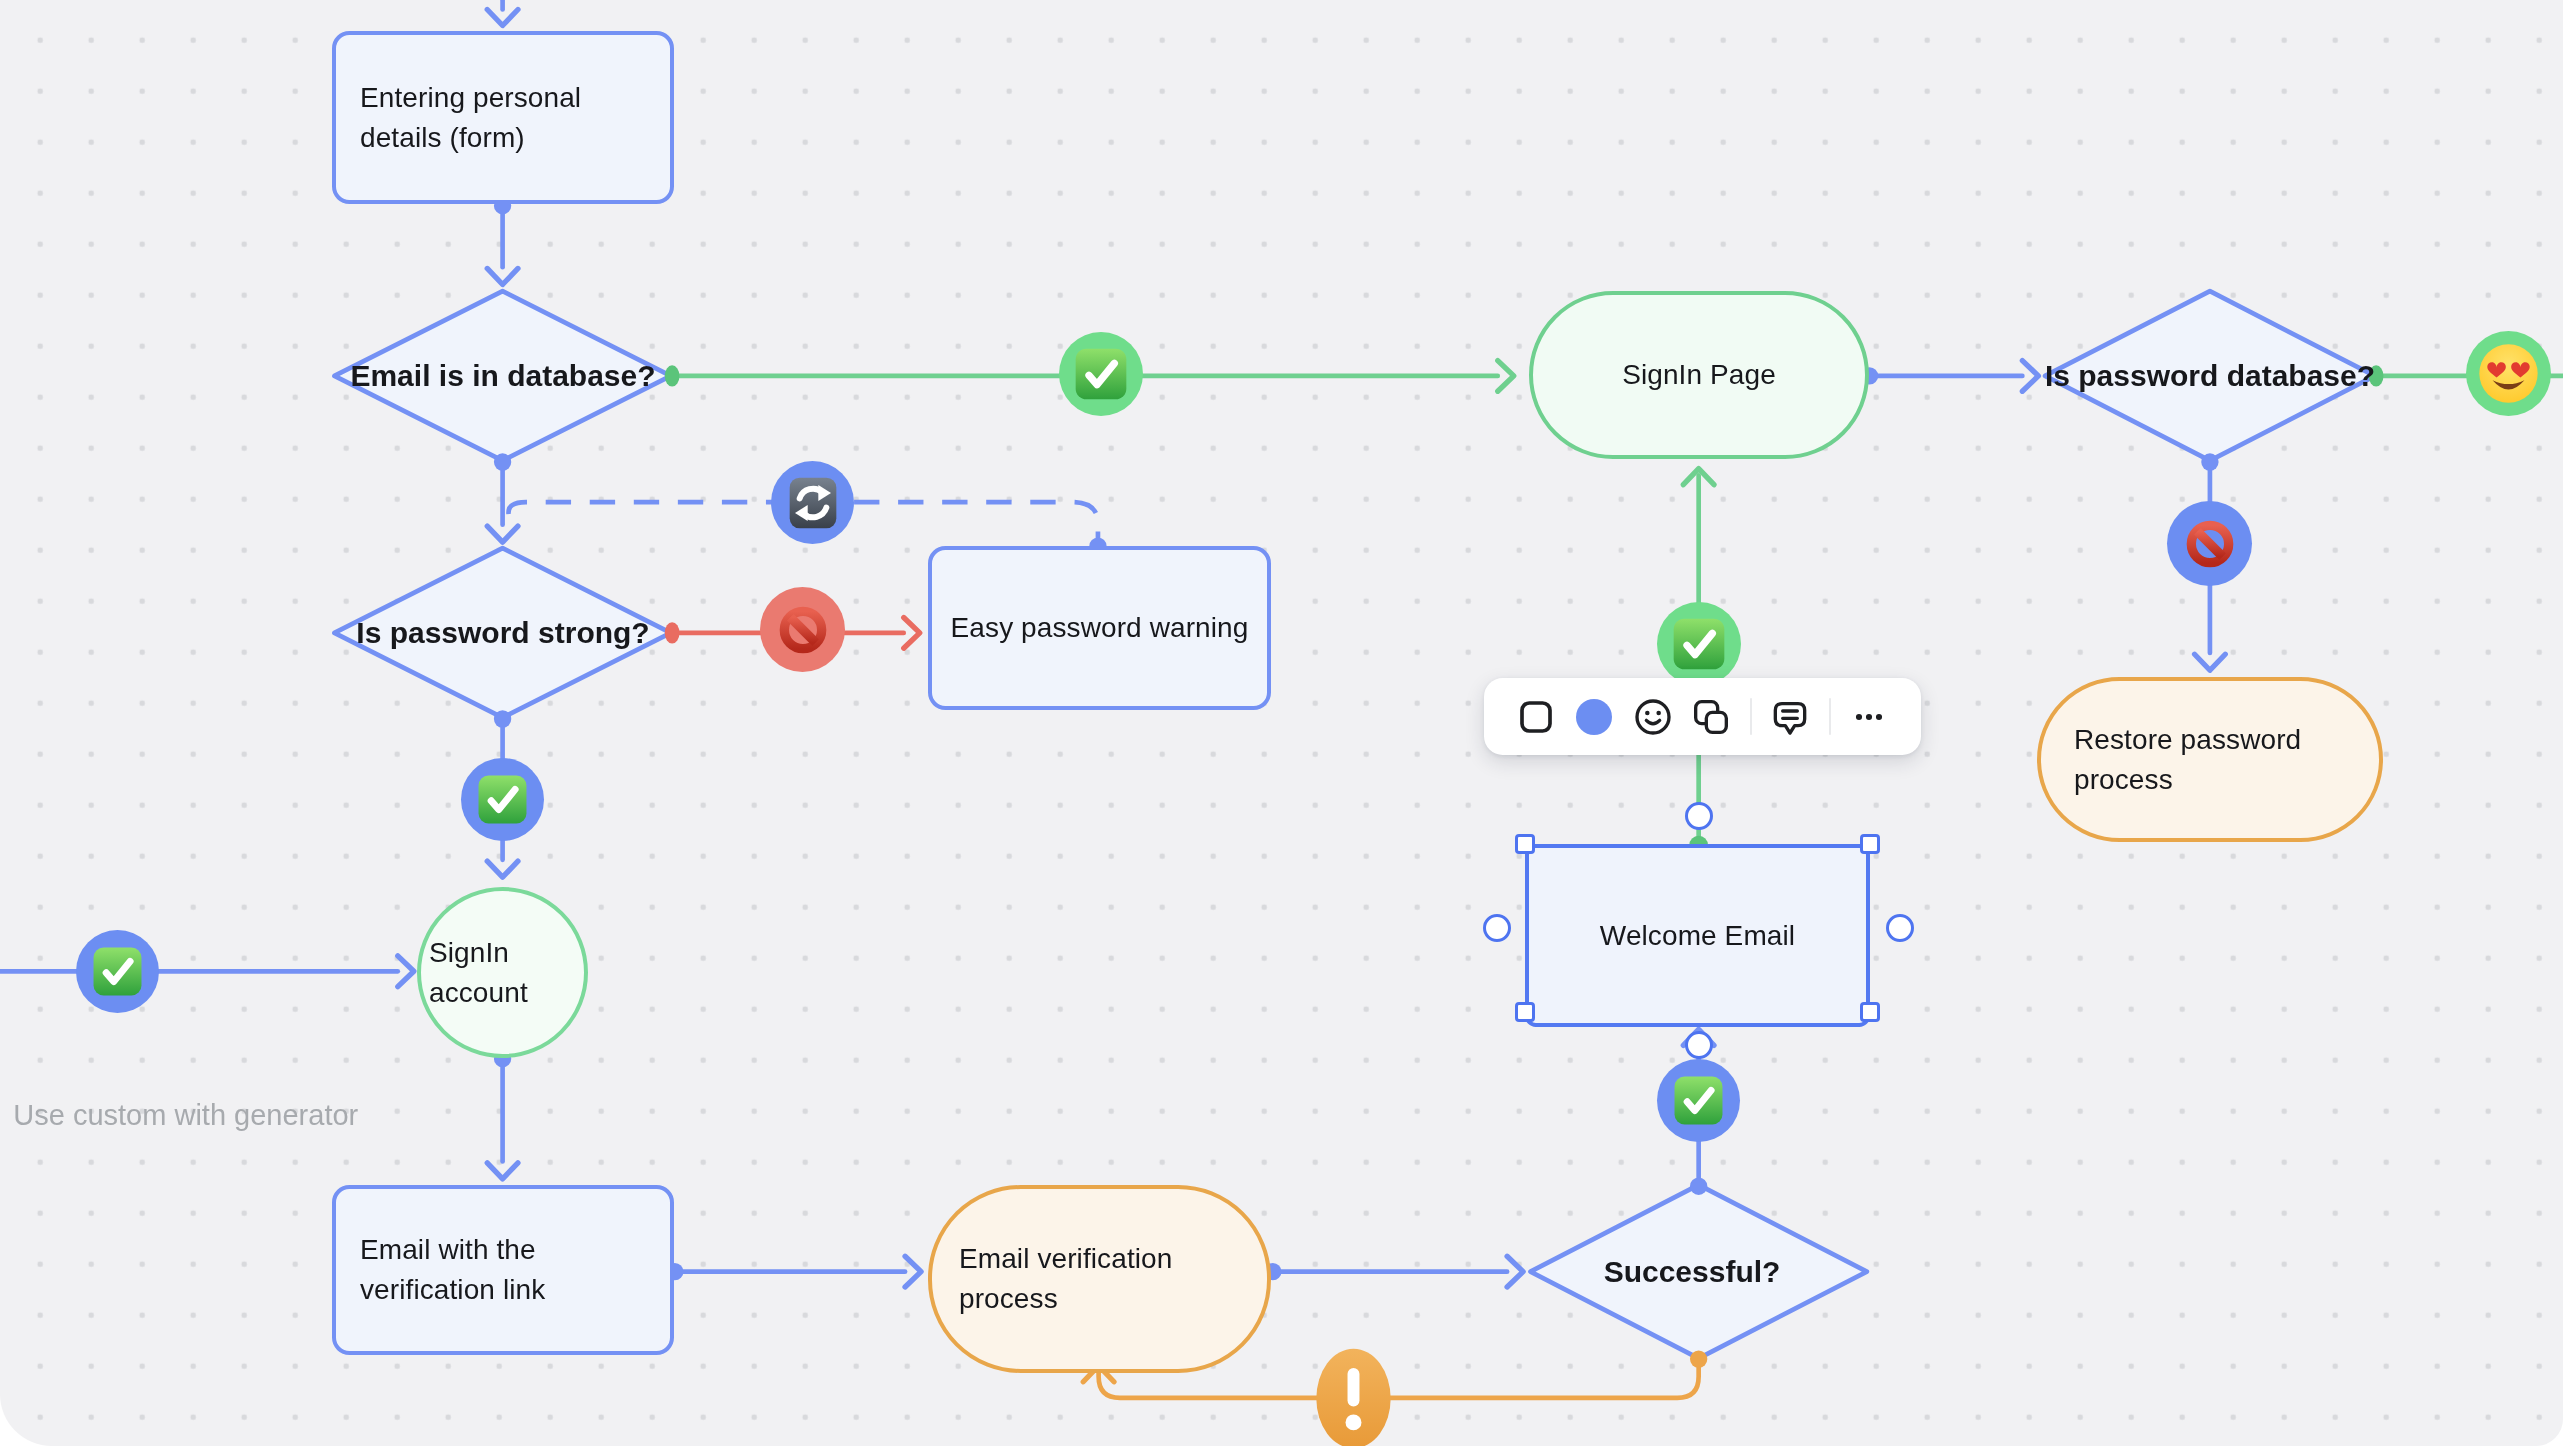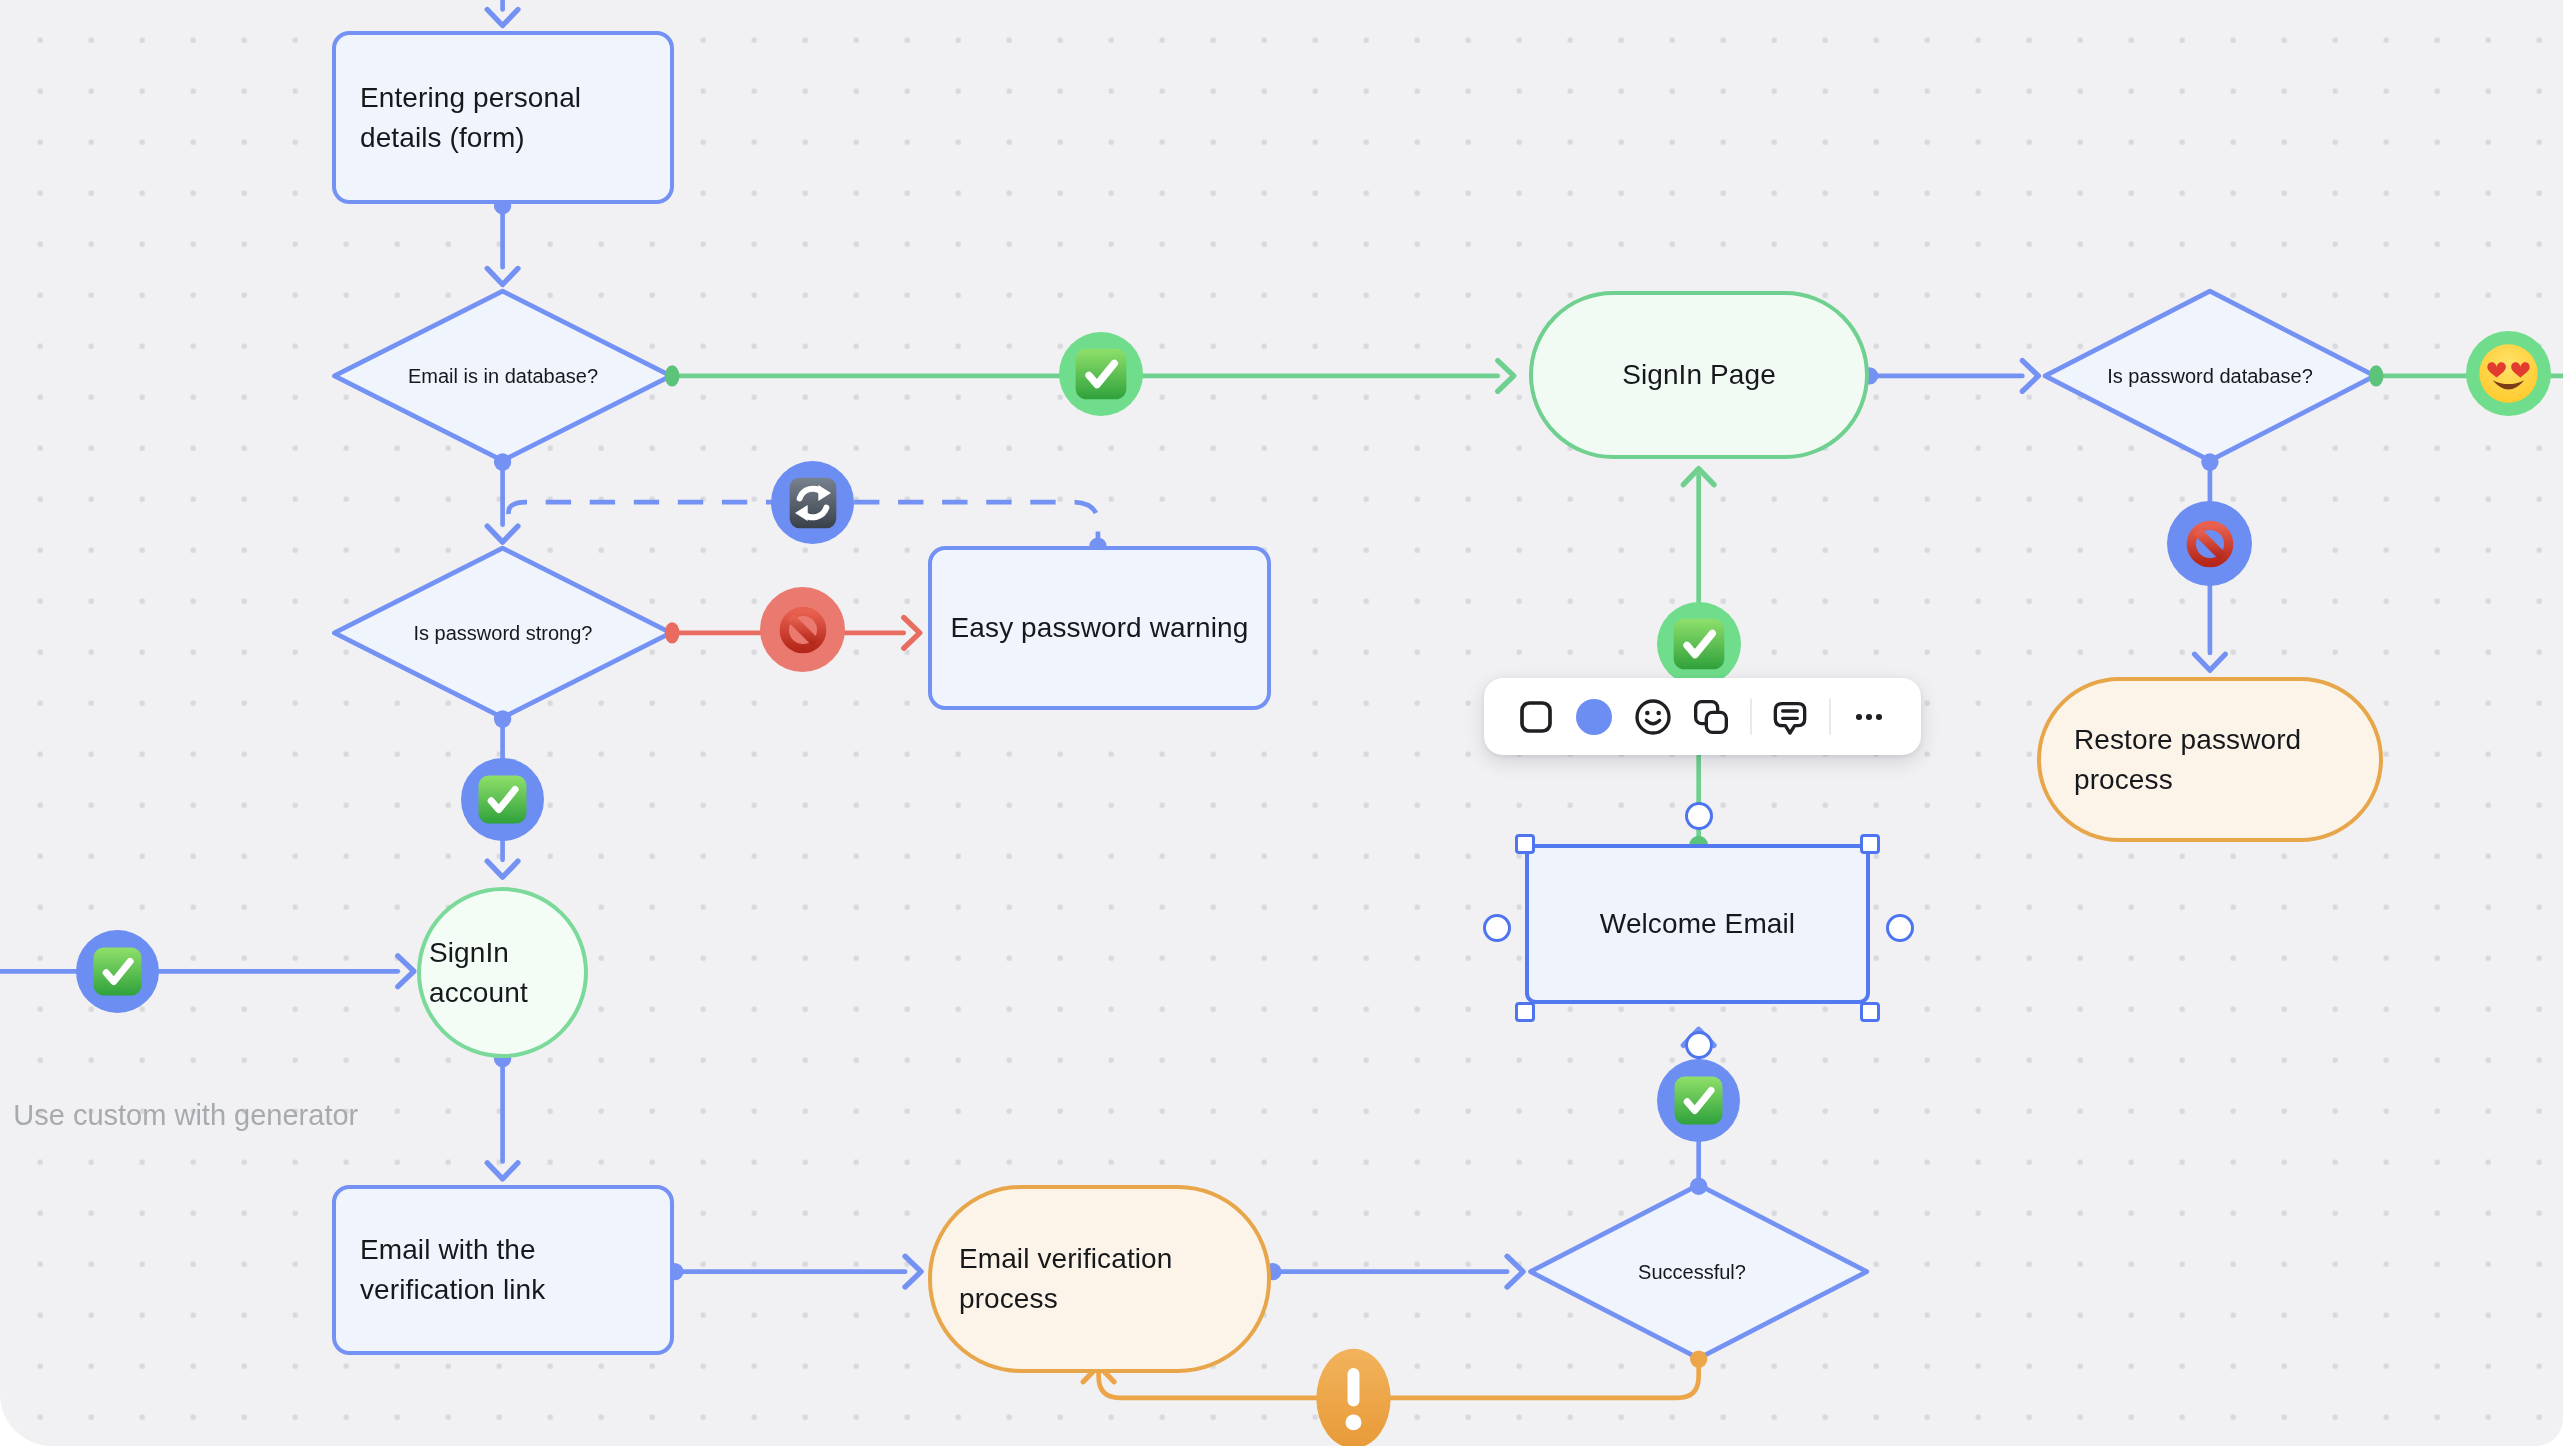--- a/index.html
+++ b/index.html
@@ -11,21 +11,21 @@
   svg.layer{position:absolute;left:0;top:0;}
   .node{position:absolute;display:flex;align-items:center;justify-content:center;
     box-sizing:border-box;text-align:left;}
   .node-label{font-size:28px;line-height:40px;color:#17181C;font-weight:500;letter-spacing:0.1px;}
   .rect-blue{background:#F0F4FC;border:4.7px solid #7491F4;border-radius:17.4px;}
   .stadium-green{background:#F1FBF4;border:4.7px solid #6FD08F;border-radius:93px;}
   .stadium-orange{background:#FCF4E9;border:4.7px solid #E8A64A;border-radius:93px;}
   .circle-green{background:#F4FCF6;border:4.7px solid #7BD99A;border-radius:50%;}
   .welcome-selected{background:#EFF3FC;border:4.7px solid #5379F1;border-radius:10.7px;}
   .diamond-label{position:absolute;transform:translate(-50%,-50%);white-space:nowrap;
-    font-size:20px;color:#17181C;font-weight:400;}
+    font-size:30px;color:#17181C;font-weight:700;}
   .nowrap{white-space:nowrap;}
   .badge{position:absolute;border-radius:50%;display:flex;align-items:center;justify-content:center;}
   .badge-blue{background:#6C8EF2;}
   .badge-green{background:#6FDD8B;}
   .badge-red{background:#EA7A70;}
   .handle{position:absolute;width:20px;height:20px;background:#fff;border:3.3px solid #4E74F0;
     border-radius:4px;box-sizing:border-box;}
   .ring{position:absolute;width:28px;height:28px;background:#fff;border:3.3px solid #4E74F0;
     border-radius:50%;box-sizing:border-box;}
   #toolbar{position:absolute;left:1484px;top:678px;width:437px;height:77px;background:#fff;
@@ -156,21 +156,21 @@
   </div>
 
   <div class="node stadium-orange" style="left:2037px;top:677px;width:346px;height:165px;padding:0 33px;">
     <div class="node-label">Restore password process</div>
   </div>
 
   <div class="node circle-green" style="left:417px;top:887px;width:171px;height:171px;padding:0 8px;">
     <div class="node-label">SignIn account</div>
   </div>
 
-  <div class="node welcome-selected" style="left:1525px;top:844px;width:345px;height:160px;padding:0 20px;">
+  <div class="node welcome-selected" style="left:1525px;top:844px;width:345px;height:183px;padding:0 20px;">
     <div class="node-label">Welcome Email</div>
   </div>
 
   <div class="node rect-blue" style="left:332px;top:1185px;width:342px;height:170px;padding:1px 24px;">
     <div class="node-label">Email with the verification link</div>
   </div>
 
   <div class="node stadium-orange" style="left:928px;top:1185px;width:343px;height:188px;padding:0 27px;">
     <div class="node-label">Email verification process</div>
   </div>

